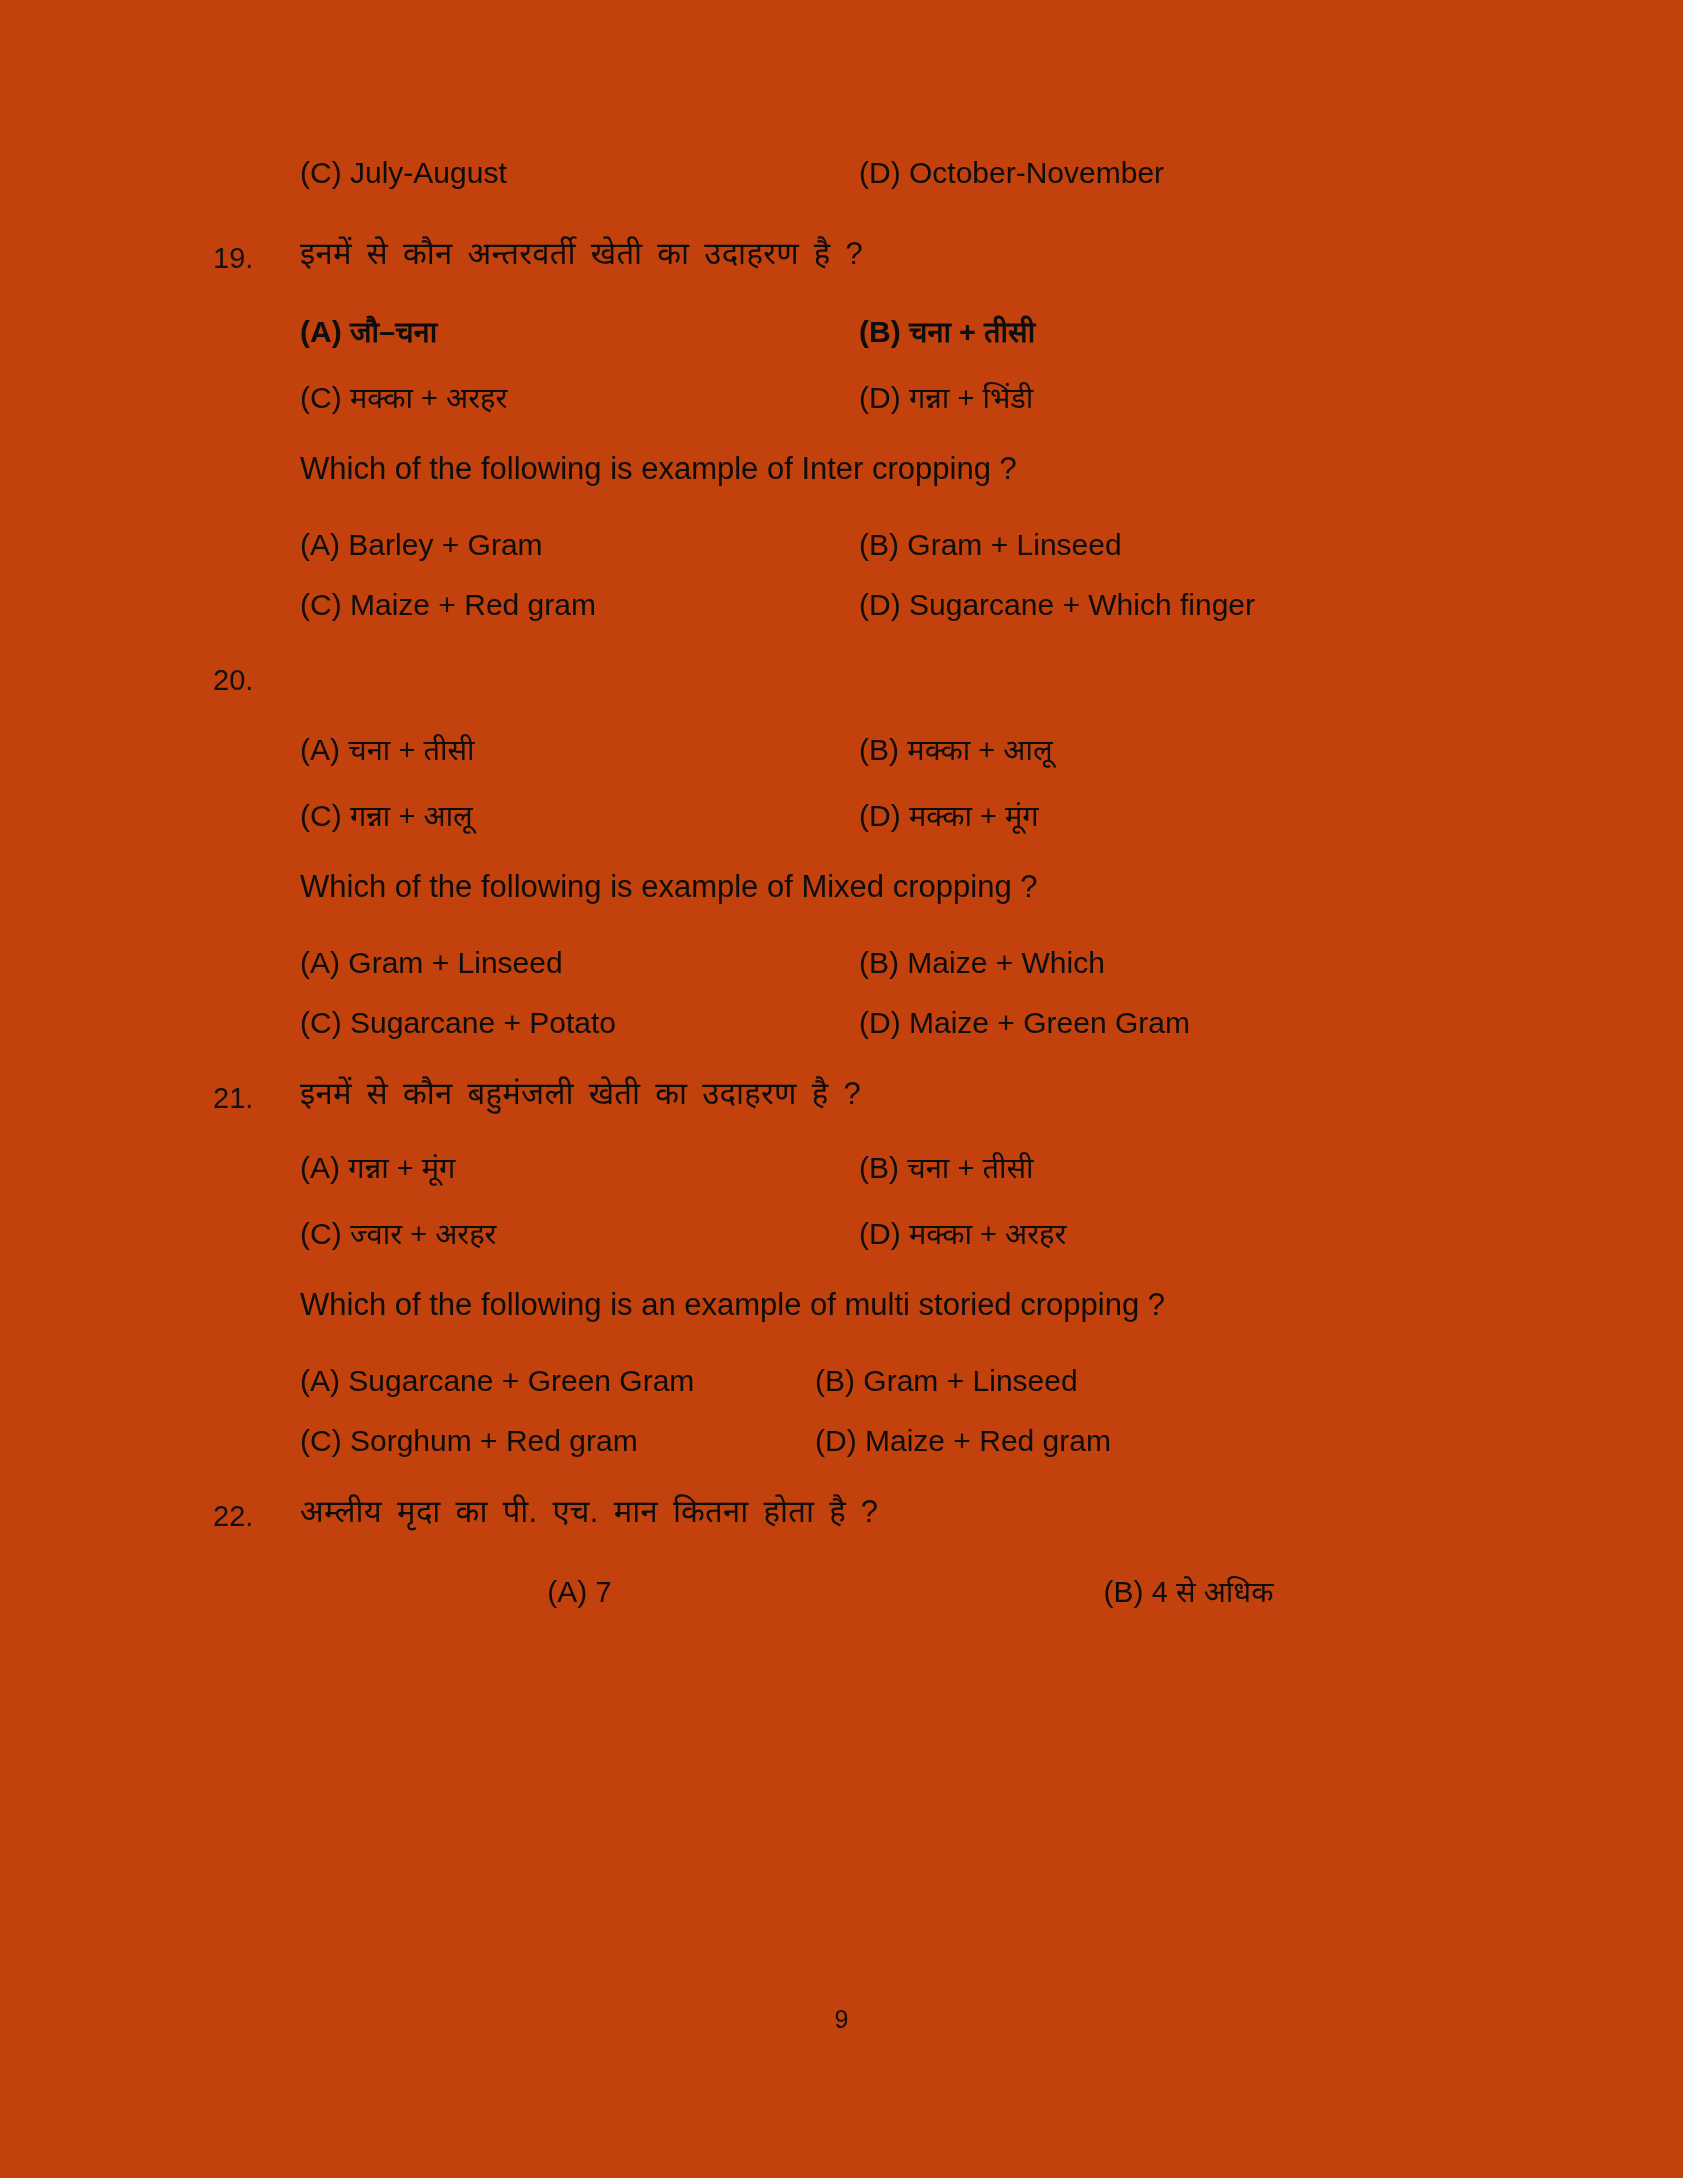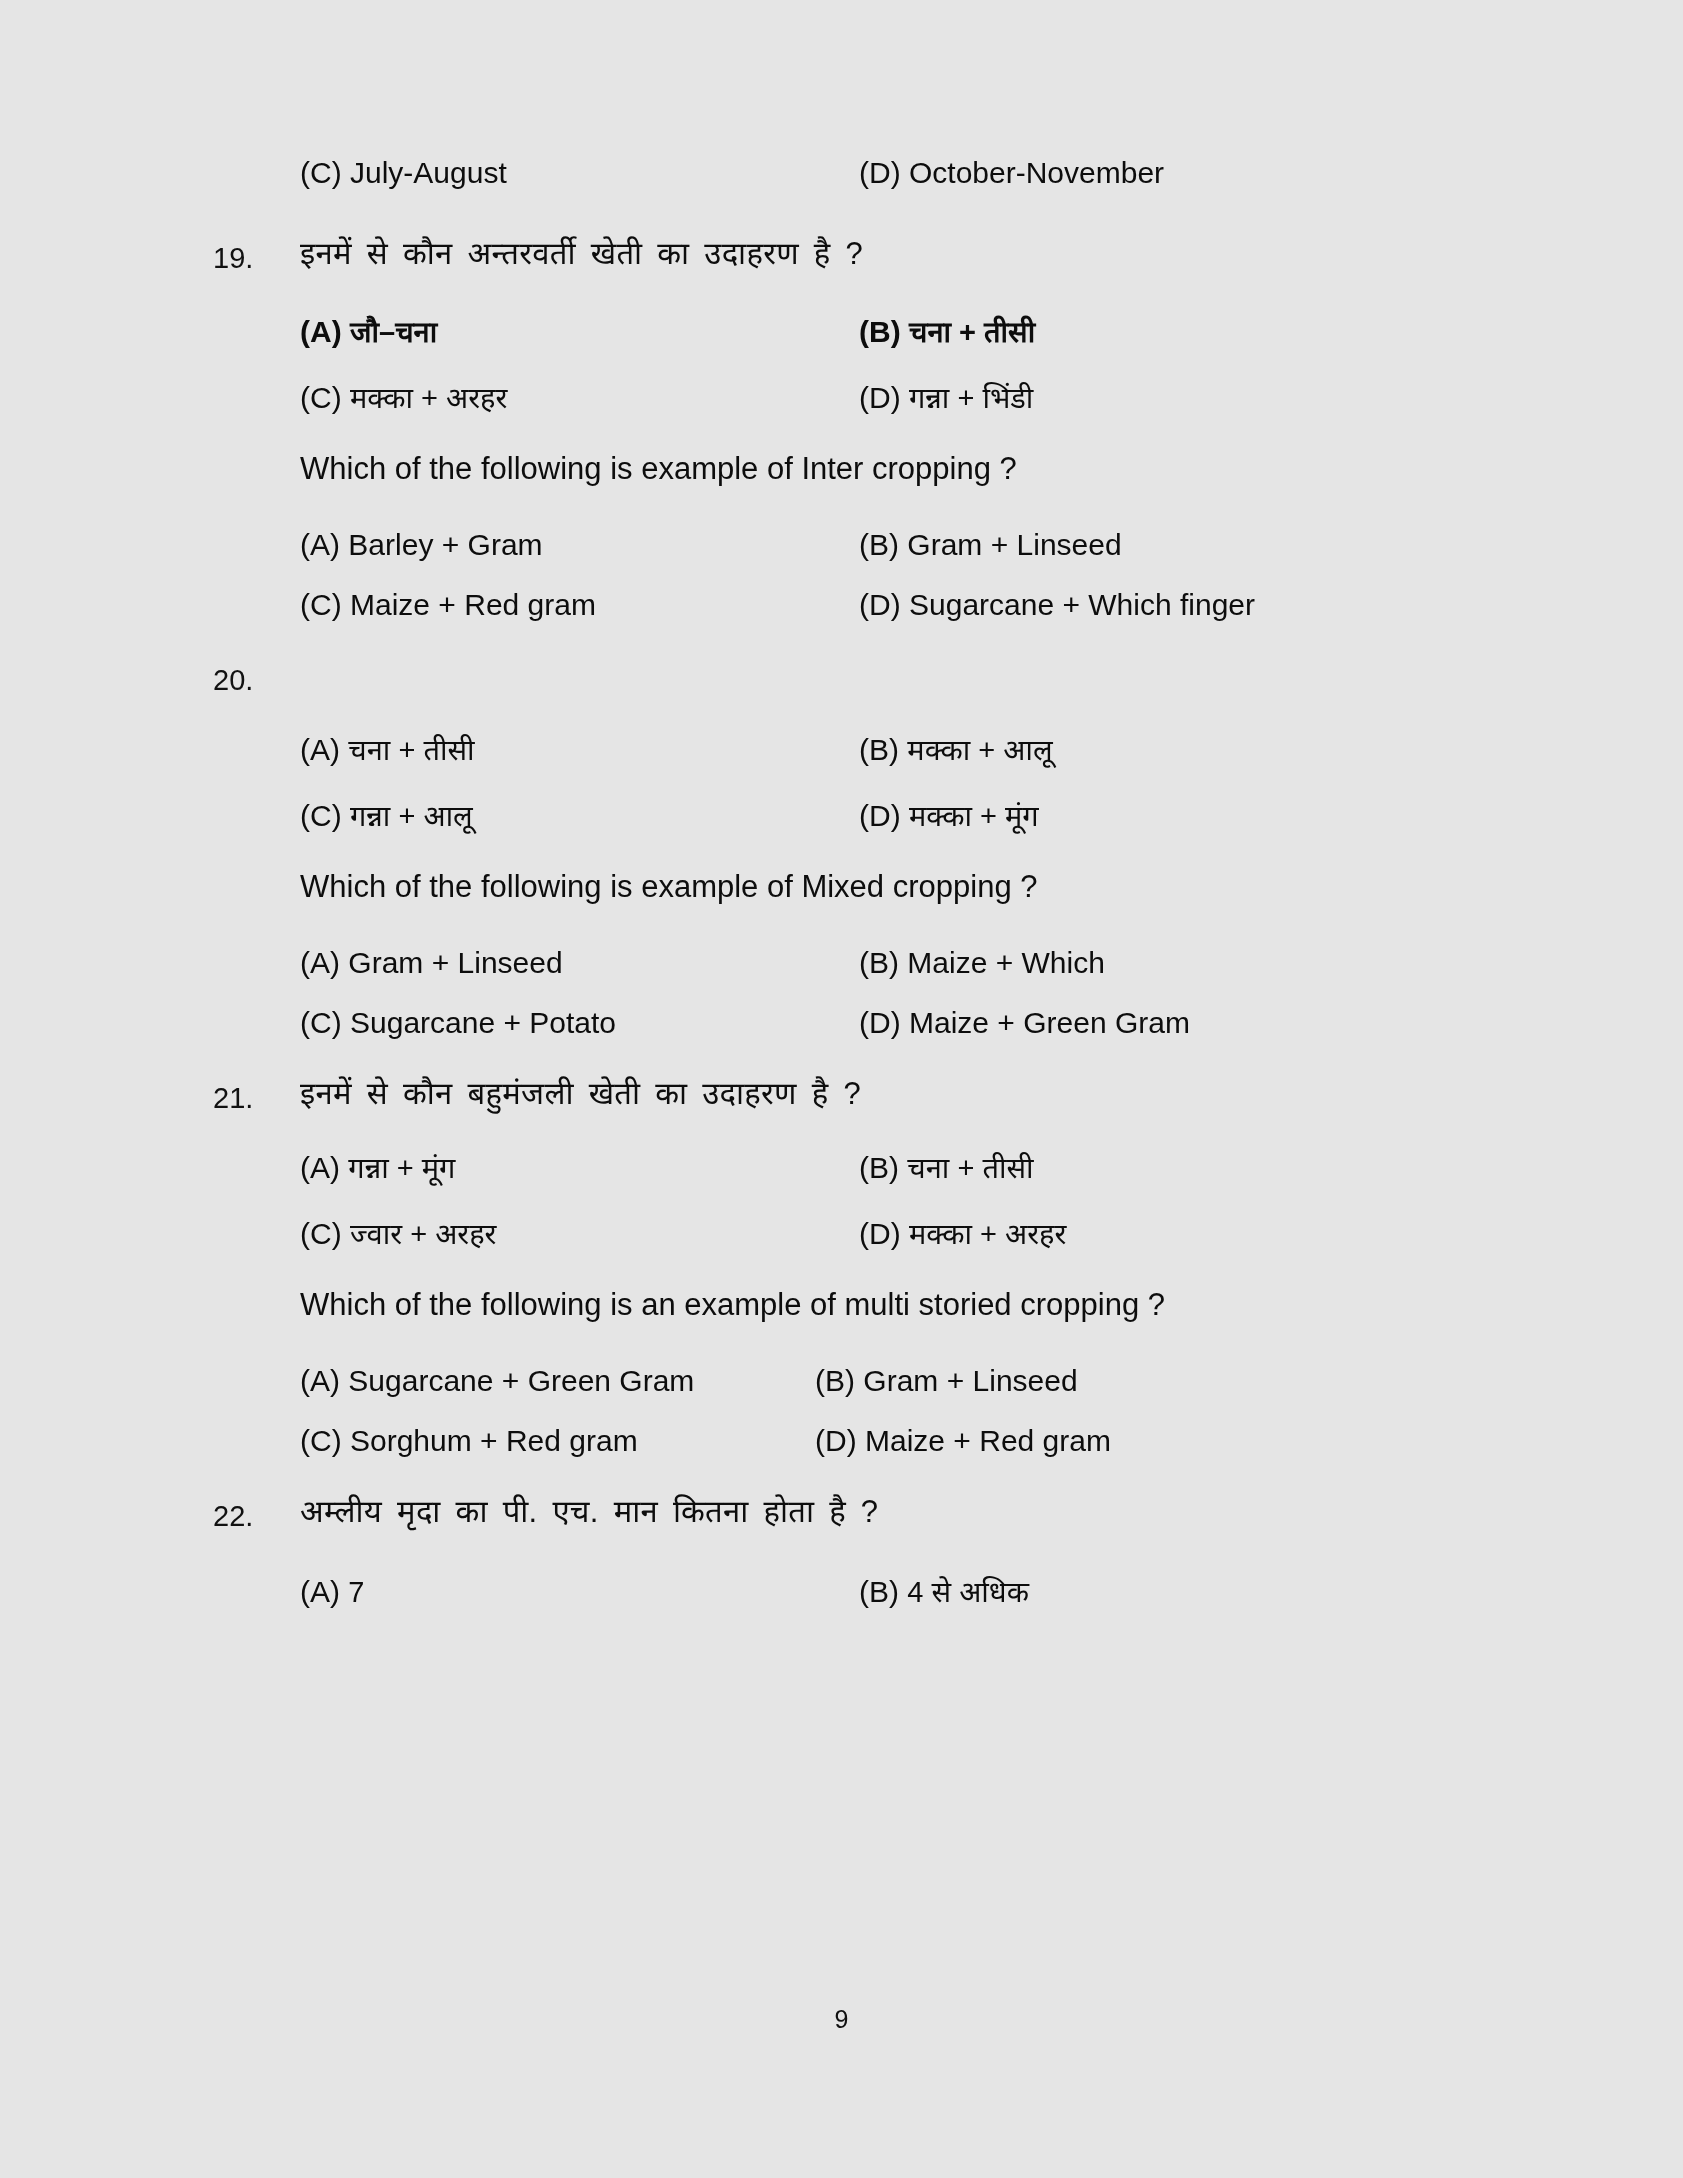--- a/index.html
+++ b/index.html
@@ -15,21 +15,21 @@
     color: #111111;
     overflow: hidden;
   }
 
   .page {
     position: absolute;
     left: 0;
     top: 0;
     width: 1683px;
     height: 2178px;
-    background: #e5e5e5;
+    background: #c2410c;
   }
 
   .content {
     position: absolute;
     left: 213px;
     top: 158px;
     width: 1218px;
   }
 
   
@@ -86,21 +86,21 @@
   .hi .txt { font-size: 29px; }
   .en .txt { font-size: 30px; }
 
   
   .sp-top-0  { margin-top: 0px; }
   .sp-top-30 { margin-top: 30px; }
   .sp-top-34 { margin-top: 46px; }
   .sp-top-36 { margin-top: 36px; }
   .sp-top-40 { margin-top: 40px; }
   .sp-top-44 { margin-top: 44px; font-weight: bold; }
-  .sp-top-46 { margin-top: 46px; }
+  .sp-top-46 { margin-top: 46px; text-align: center; }
   .sp-top-50 { margin-top: 50px; }
 
   .indent {
     padding-left: 87px;
   }
 
   .pagenum {
     position: absolute;
     left: 0;
     top: 2005px;

